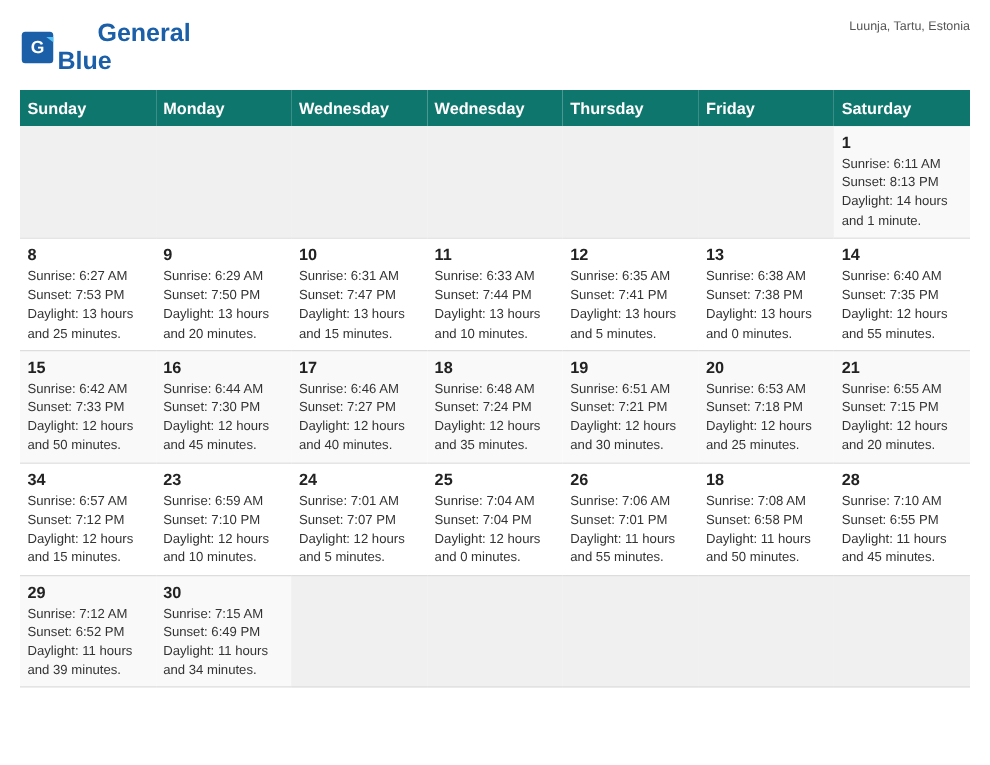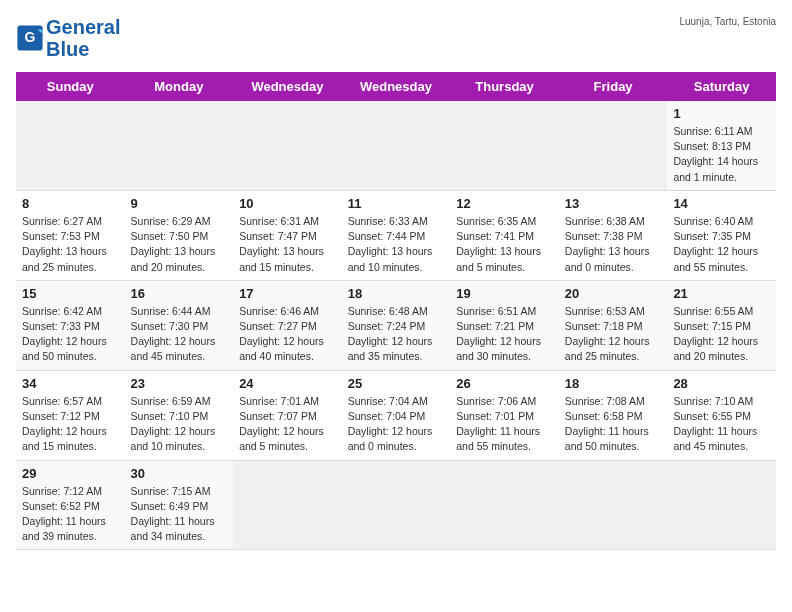--- a/index.html
+++ b/index.html
@@ -36,24 +36,24 @@
     .location {
       font-size: 10px;
       color: #555;
     }
     table {
       width: 100%;
       border-collapse: collapse;
       font-size: 11px;
     }
     thead tr th {
-      background-color: #a21caf;
+      background-color: #0f766e;
       color: #fff;
       padding: 7px 6px;
-      text-align: center;
+      text-align: left;
       font-size: 13px;
       font-weight: bold;
     }
     tbody tr {
       border-bottom: 1px solid #ddd;
     }
     tbody tr:nth-child(odd) {
       background: #f9f9f9;
     }
     tbody tr:nth-child(even) {
@@ -87,21 +87,21 @@
 <body>
 
 <div class="header">
   <div class="logo">
     <svg class="logo-icon" viewBox="0 0 40 40" xmlns="http://www.w3.org/2000/svg">
       <rect x="2" y="2" width="36" height="36" rx="4" fill="#1a5fa8"></rect>
       <text x="20" y="26" font-size="20" font-weight="bold" fill="white" text-anchor="middle" font-family="Arial">G</text>
       <polygon points="30,8 38,14 38,8" fill="#4fc3f7"></polygon>
     </svg>
     <div>
-      <div style="font-size:20px;font-weight:bold;color:#1a5fa8;line-height:1.1;">
+      <div style="font-size:20px;font-weight:bold;color:#1a5fa8;line-height:1.1;margin-left:32px;">
         <span>General</span>
       </div>
       <div style="font-size:20px;font-weight:bold;color:#1a5fa8;line-height:1.1;">
         <span>Blue</span>
       </div>
     </div>
   </div>
   <div class="title-block">
     <div class="location">Luunja, Tartu, Estonia</div>
   </div>

